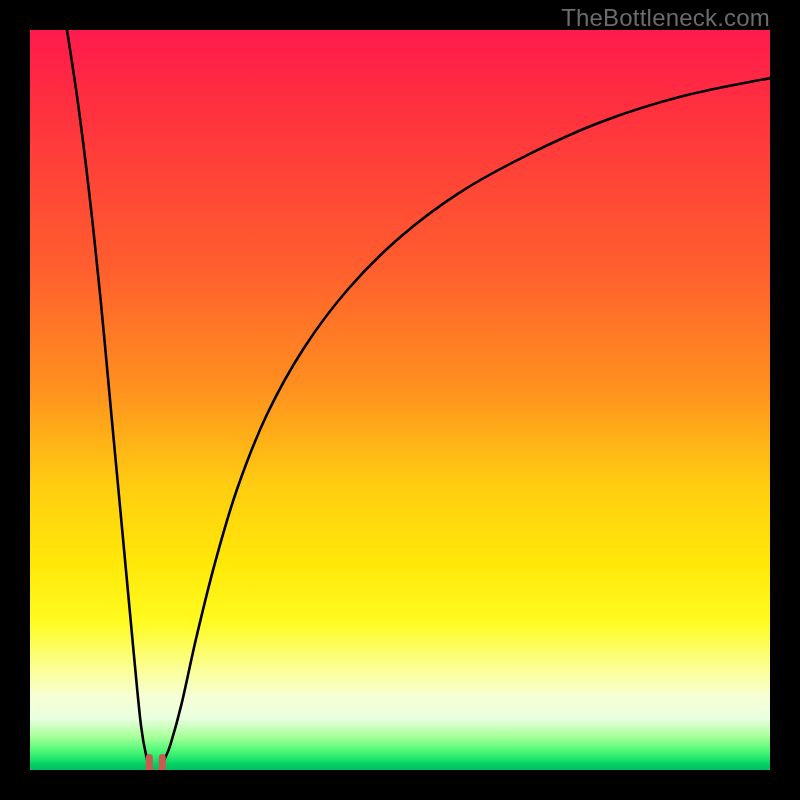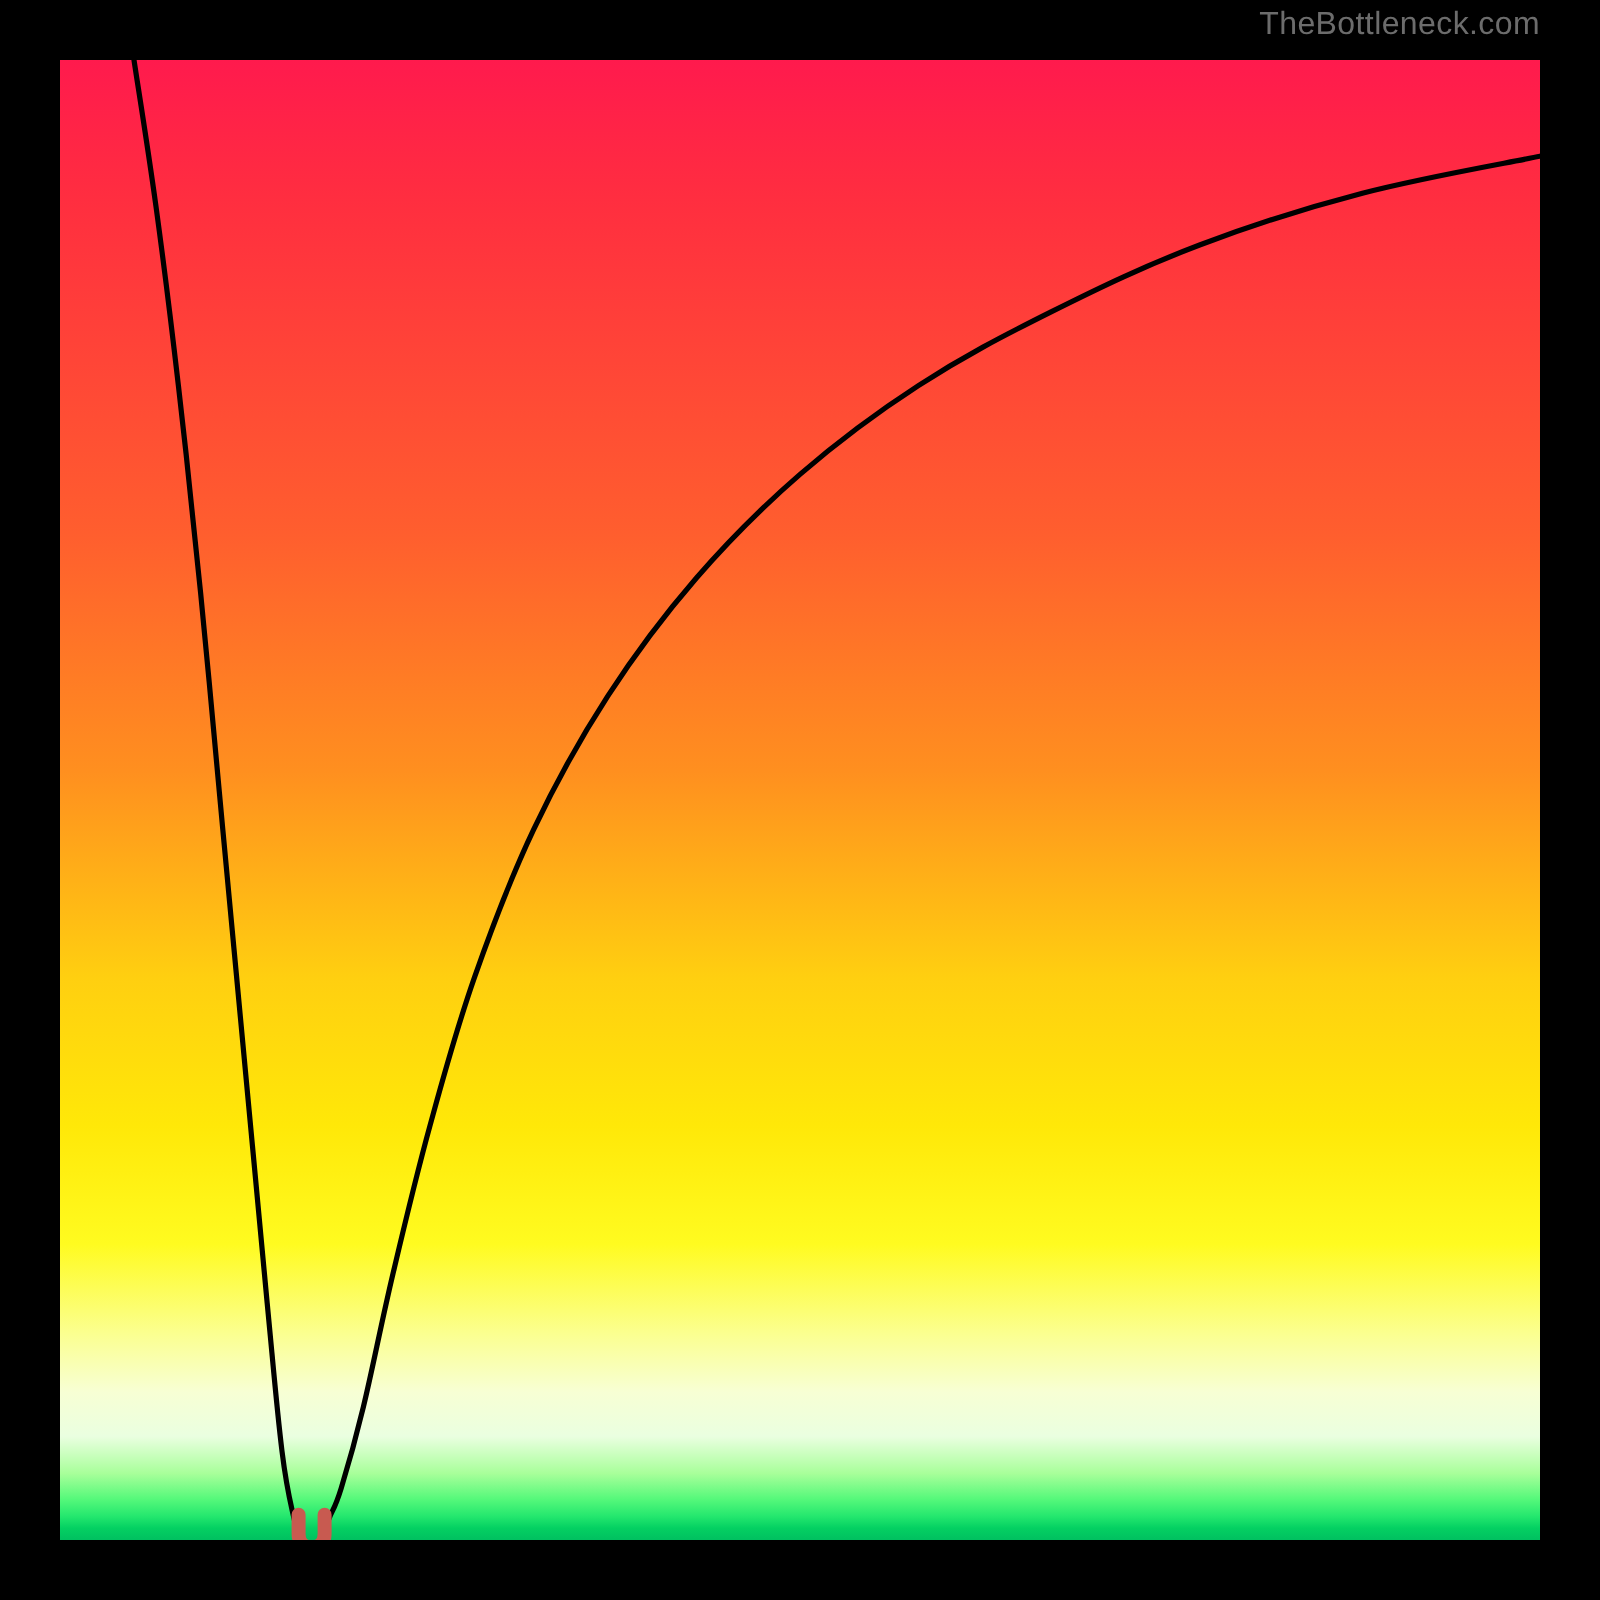--- a/index.html
+++ b/index.html
@@ -43,21 +43,21 @@
       #24e76e 98.4%,
       #04d062 99.2%,
       #00c060 100%
     );
   }
   .watermark {
     position: absolute;
     top: 4px;
     right: 30px;
     color: #6c6c6c;
-    font-size: 16px;
+    font-size: 24px;
     font-weight: 500;
     letter-spacing: 0.2px;
     user-select: none;
   }
   .curve-svg {
     position: absolute;
     top: 0;
     left: 0;
     width: 740px;
     height: 740px;

